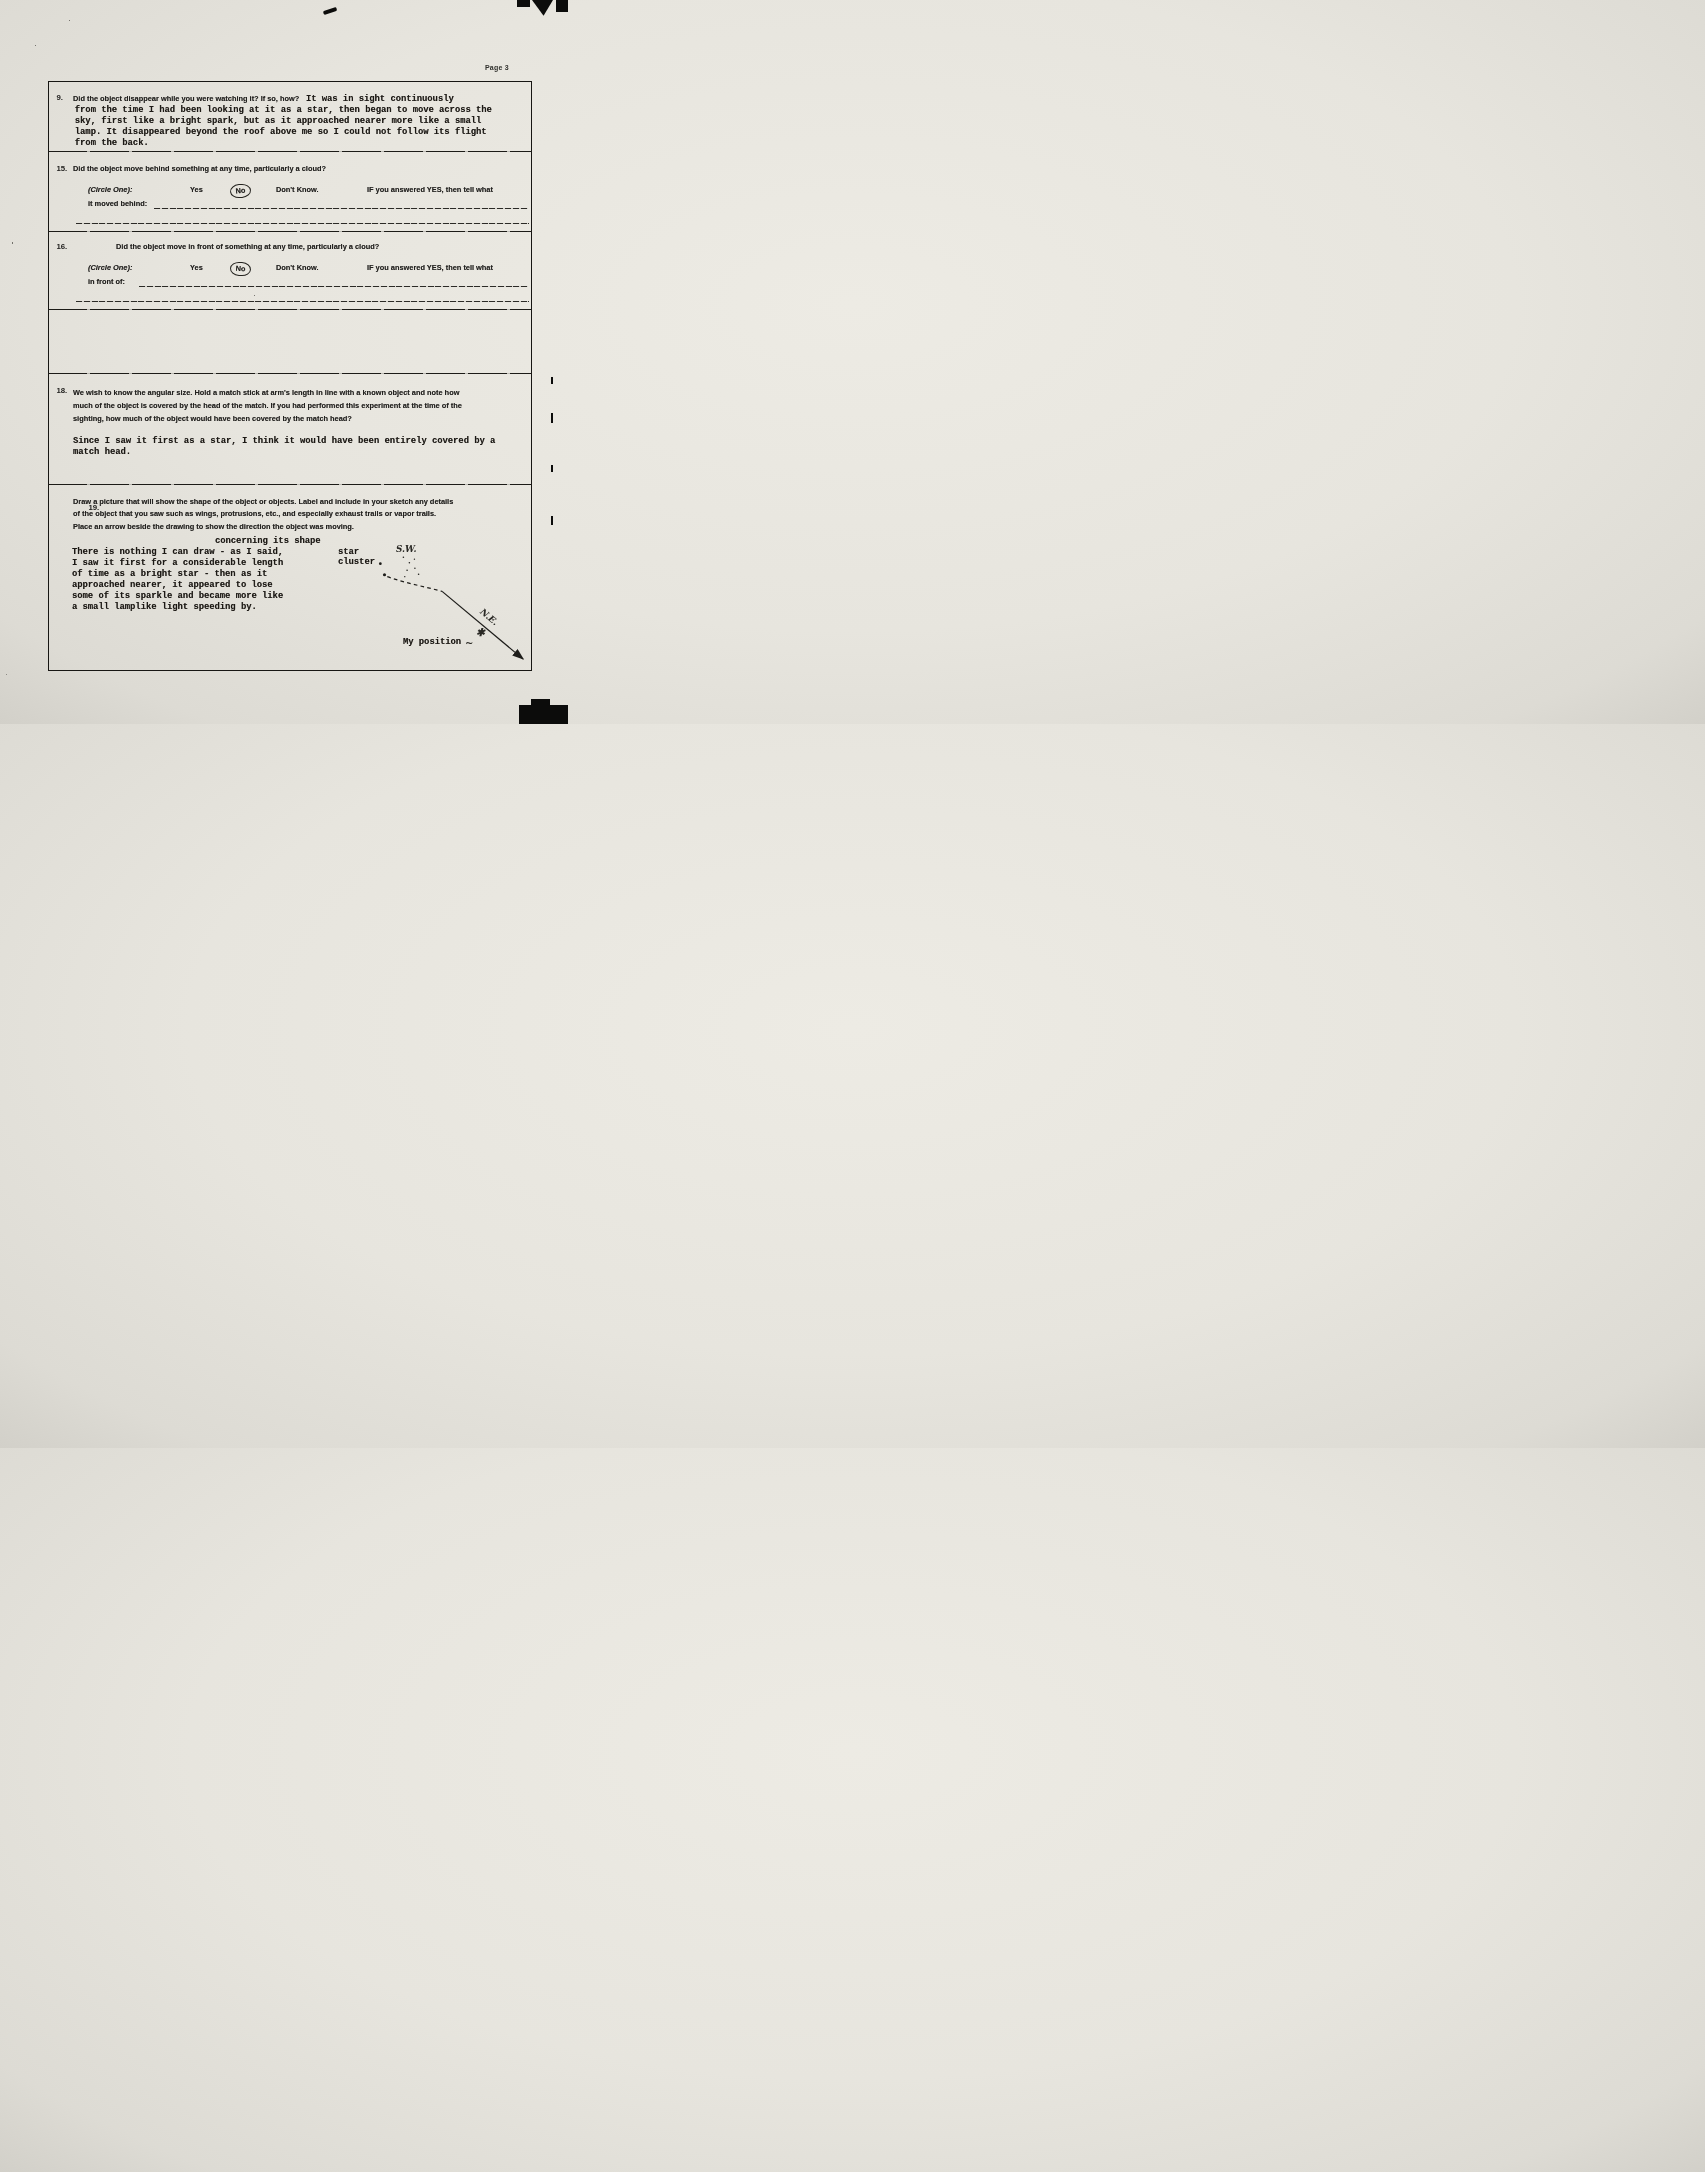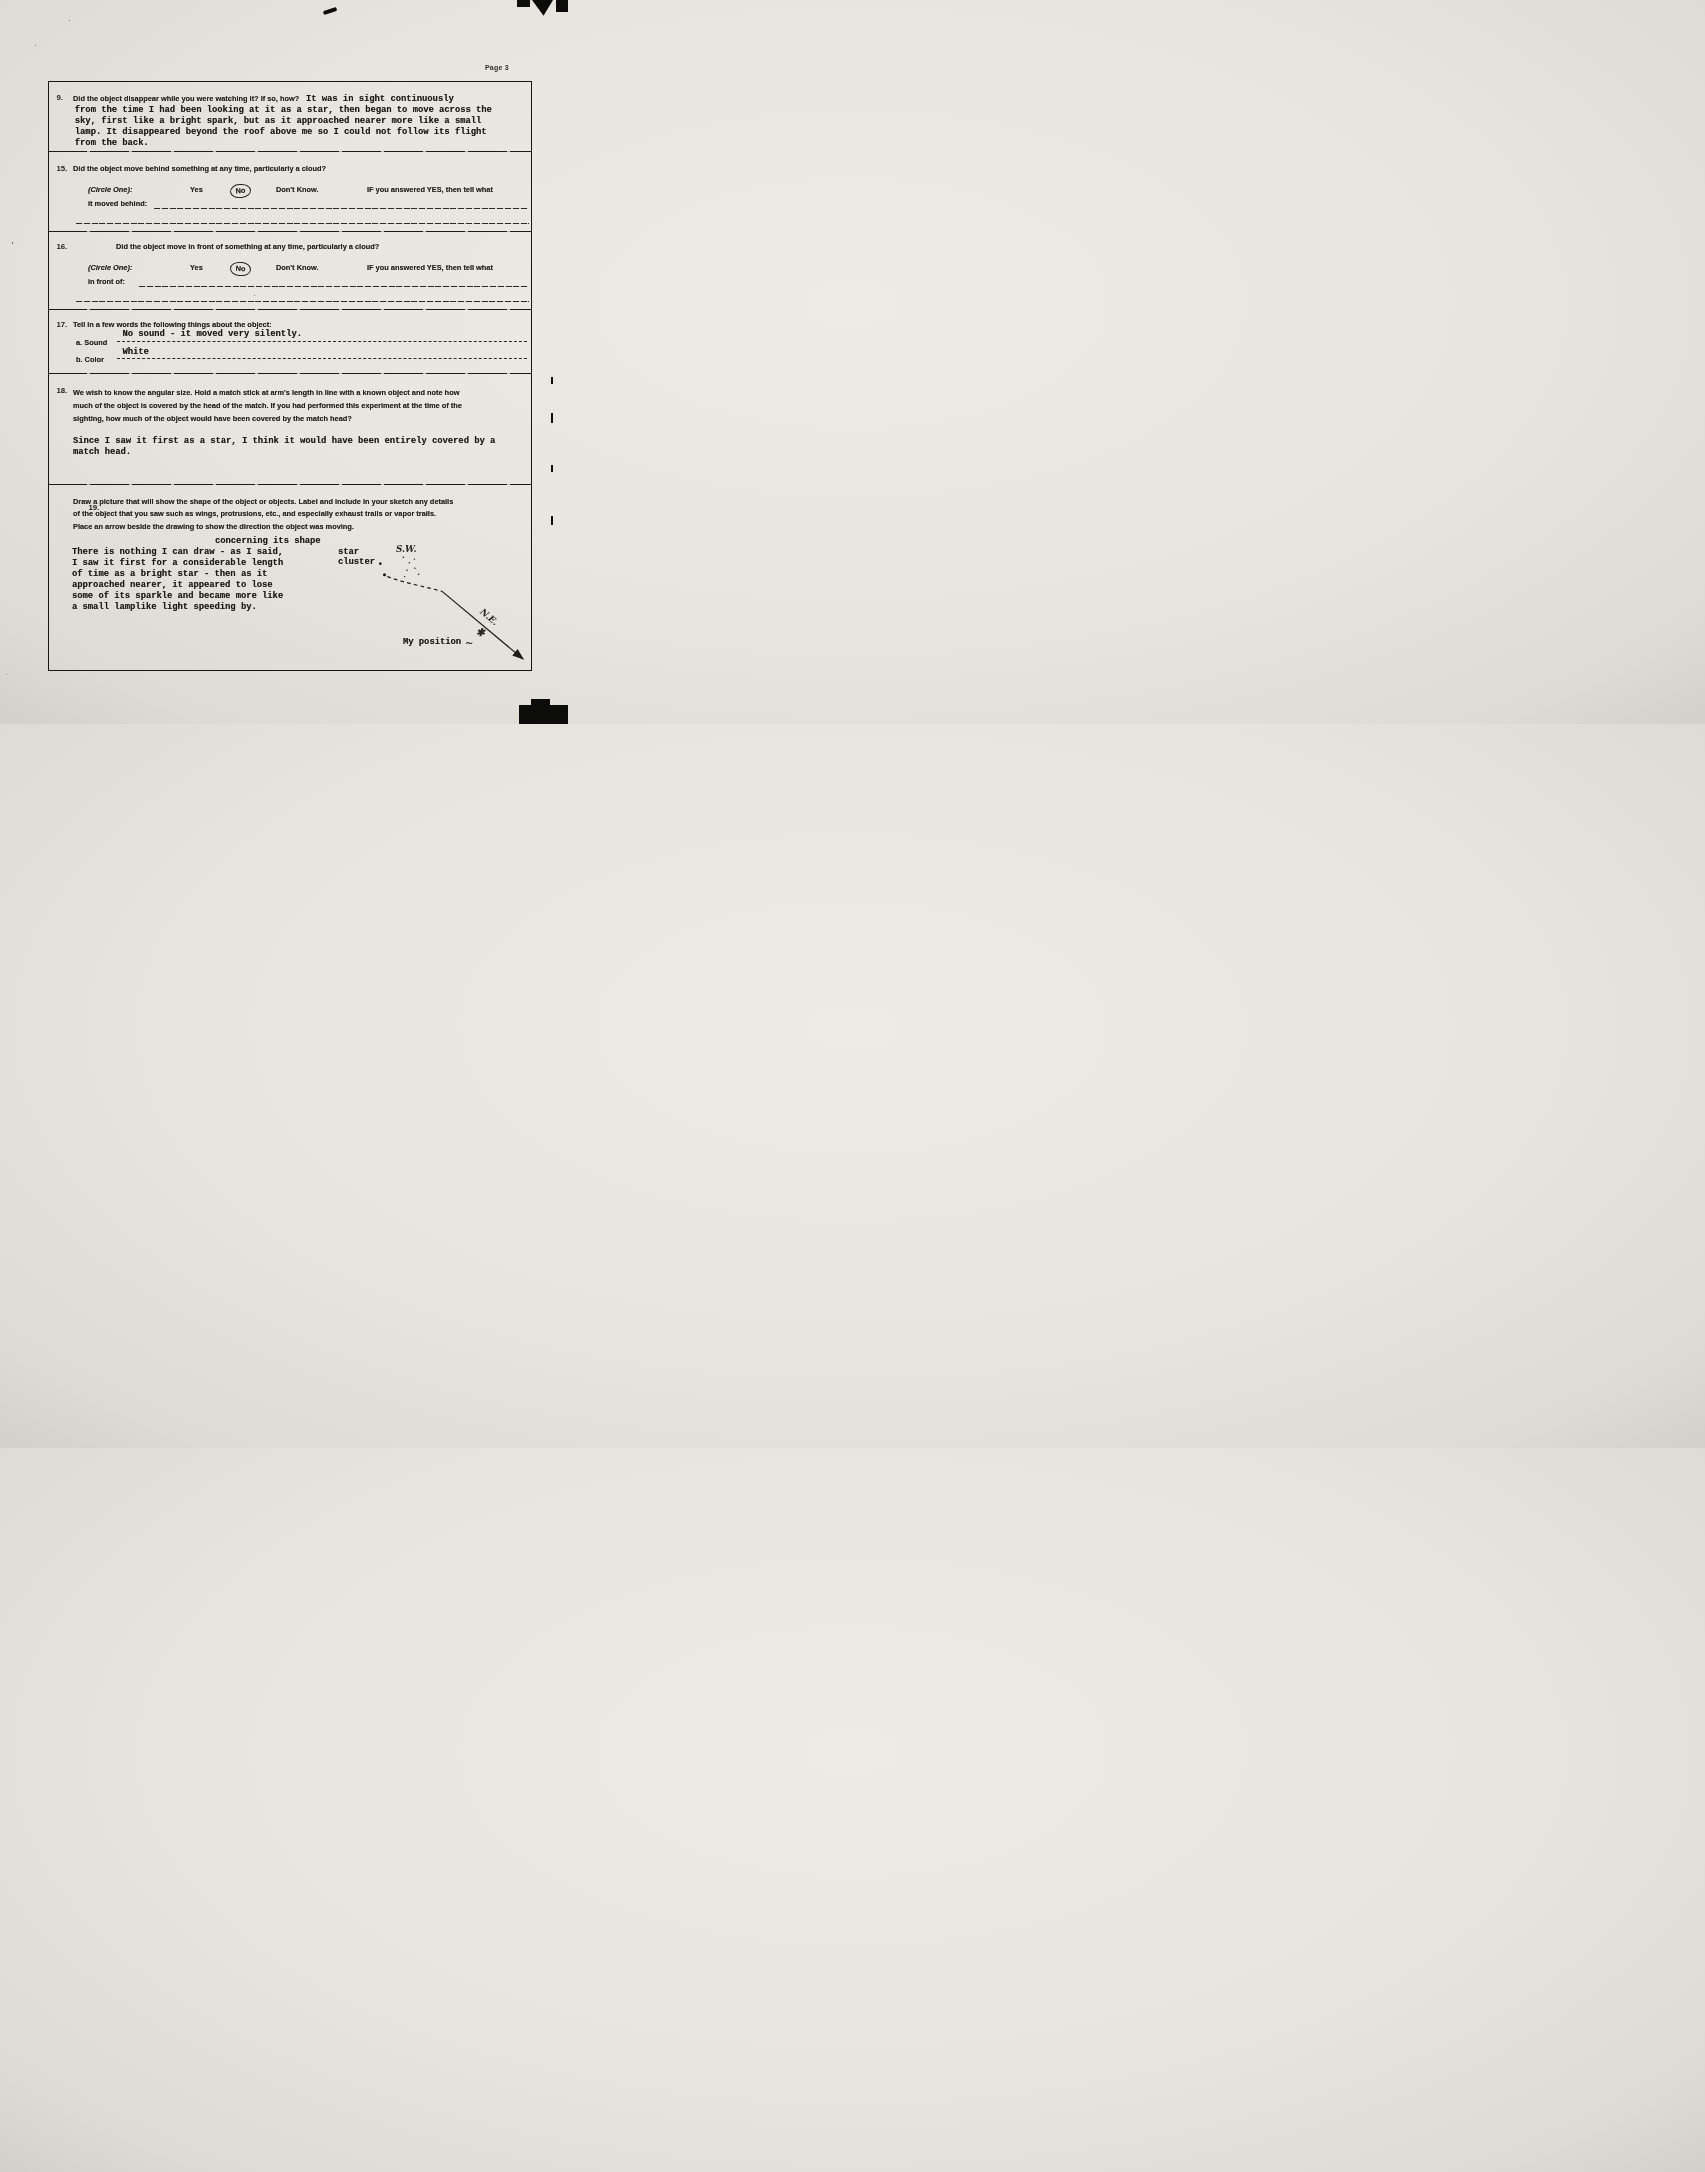--- a/index.html
+++ b/index.html
@@ -82,32 +82,20 @@
         <span class="form circled" style="transform:rotate(4deg);">No</span>
       </div>
       <div class="form abs" style="left:227px;top:31px;">Don't Know.</div>
       <div class="form abs" style="left:318px;top:31px;">IF you answered YES, then tell what</div>
       <div class="form abs" style="left:39px;top:45px;">in front of:</div>
       <div class="dashline" style="left:90px;right:2.8px;top:54px;"></div>
       <div class="dashline" style="left:27px;right:1.8px;top:69px;"></div>
     </div>
     <div class="divider" style="top:227px;"></div>
 
-    <div class="sec" style="top:228px;height:62px;">
-      <div class="qnum" style="left:7.4px;top:10px;">17.</div>
-      <div class="form abs" style="left:24px;top:10px;">Tell in a few words the following things about the object:</div>
-      <div class="form abs" style="left:27px;top:28px;">a.  Sound</div>
-      <div class="ufield" style="left:68px;right:3.7px;top:18.5px;">
-        <span class="typed">No sound - it moved very silently.</span>
-      </div>
-      <div class="form abs" style="left:27px;top:45px;">b.  Color</div>
-      <div class="ufield" style="left:68px;right:3.7px;top:36px;">
-        <span class="typed">White</span>
-      </div>
-    </div>
     <div class="divider" style="top:291px;"></div>
 
     <div class="sec" style="top:292px;height:110px;">
       <div class="qnum" style="left:7.4px;top:12px;">18.</div>
       <div class="form preline abs" style="left:24px;top:12px;width:455px;line-height:13px;">We wish to know the angular size.  Hold a match stick at arm's length in line with a known object and note how
 much of the object is covered by the head of the match.  If you had performed this experiment at the time of the
 sighting, how much of the object would have been covered by the match head?</div>
       <div class="typed preline abs" style="left:24px;top:62px;">Since I saw it first as a star, I think it would have been entirely covered by a
 match head.</div>
     </div>

